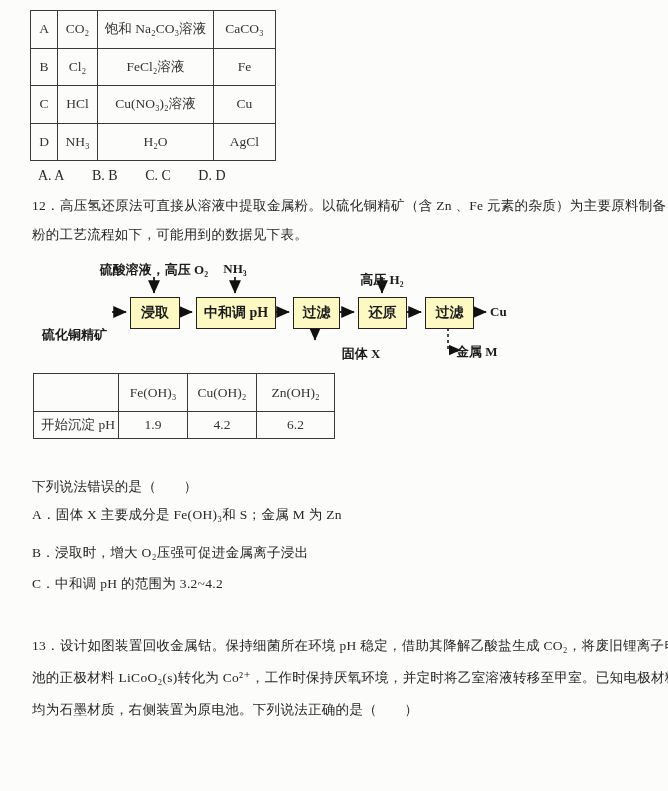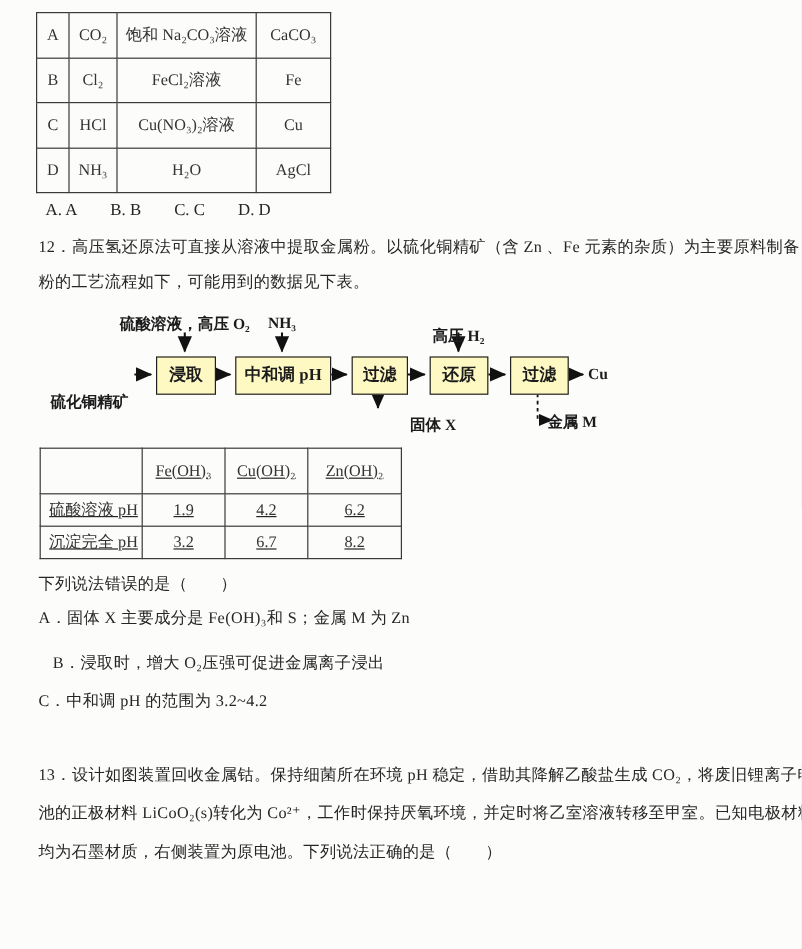--- a/index.html
+++ b/index.html
@@ -10,21 +10,21 @@
     font-family:"Liberation Serif","DejaVu Serif",serif;
     color:#262626;
     overflow:hidden;
   }
   
   table{border-collapse:collapse;position:absolute;background:#fcfcfb;}
   td,th{border:1.5px solid #3a3a3a;font-size:13.5px;font-weight:normal;
         text-align:center;vertical-align:middle;padding:0 3px;color:#333;}
   .t1{left:30px;top:10px;}
   .t1 td{height:36.5px;}
-  .t2{left:33px;top:373px;text-decoration:underline;}
+  .t2{left:33px;top:373px;}
   .t2 .hrow td{height:37px;}
   .t2 .drow td{height:26px;}
   .t2 td.rowlab{text-align:left;padding-left:7px;}
   
   .line{position:absolute;left:32px;font-size:13.5px;letter-spacing:0.3px;
         white-space:nowrap;color:#262626;}
   .ansrow{position:absolute;left:38px;top:168px;font-size:14px;white-space:nowrap;}
   .ansrow span{display:inline-block;margin-right:24px;text-align:center;}
   
   .flow{position:absolute;left:30px;top:255px;width:630px;height:112px;}
@@ -140,37 +140,31 @@
         <col style="width:78px">
       </colgroup>
     <tbody>
         <tr class="hrow">
       <td></td>
       <td>Fe(OH)₃</td>
       <td>Cu(OH)₂</td>
       <td>Zn(OH)₂</td>
     </tr>
     <tr class="drow">
-      <td class="rowlab">硫酸溶液 pH</td>
+      <td class="rowlab">开始沉淀 pH</td>
       <td>1.9</td>
       <td>4.2</td>
       <td>6.2</td>
-    </tr>
-    <tr class="drow">
-      <td class="rowlab">沉淀完全 pH</td>
-      <td>3.2</td>
-      <td>6.7</td>
-      <td>8.2</td>
     </tr>
   </tbody>
     </table>
 
   <div class="line" style="top:506px;">A．固体 X 主要成分是 Fe(OH)₃和 S；金属 M 为 Zn</div>
   <div class="line" style="top:478px;">下列说法错误的是（　　）</div>
-  <div class="line" style="top:544px;margin-left:12px;">B．浸取时，增大 O₂压强可促进金属离子浸出</div>
+  <div class="line" style="top:544px;">B．浸取时，增大 O₂压强可促进金属离子浸出</div>
   <div class="line" style="top:575px;">C．中和调 pH 的范围为 3.2~4.2</div>
 
   <div class="line" style="top:637px;">13．设计如图装置回收金属钴。保持细菌所在环境 pH 稳定，借助其降解乙酸盐生成 CO₂，将废旧锂离子电</div>
   <div class="line" style="top:669px;">池的正极材料 LiCoO₂(s)转化为 Co²⁺，工作时保持厌氧环境，并定时将乙室溶液转移至甲室。已知电极材料</div>
   <div class="line" style="top:701px;">均为石墨材质，右侧装置为原电池。下列说法正确的是（　　）</div>
 
 
 </div>
 
 </body></html>

